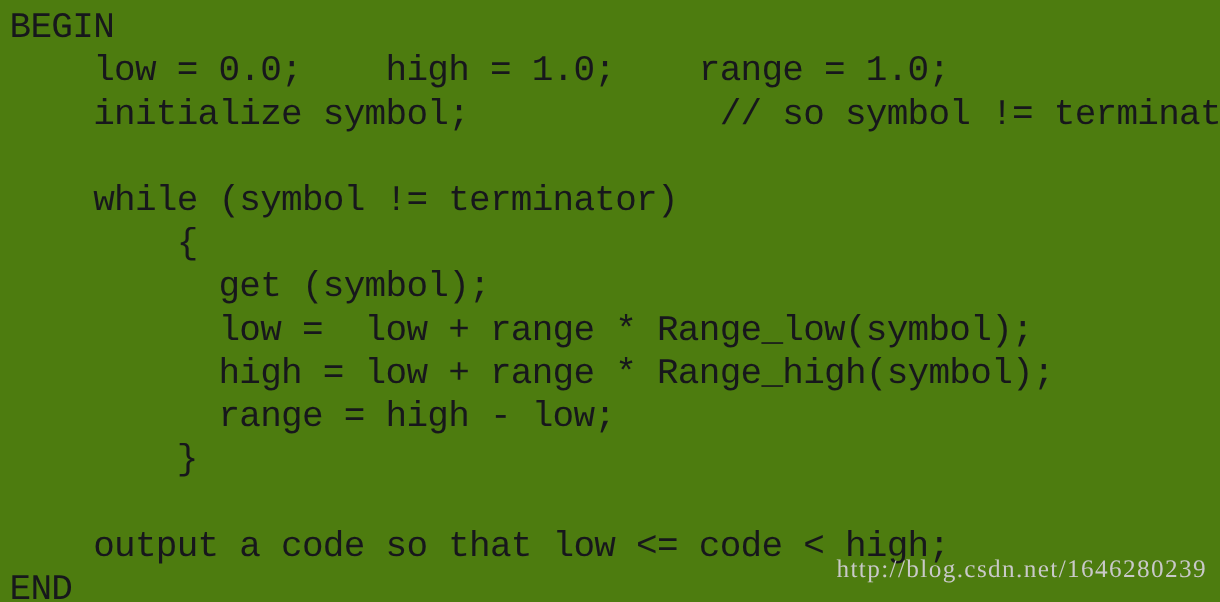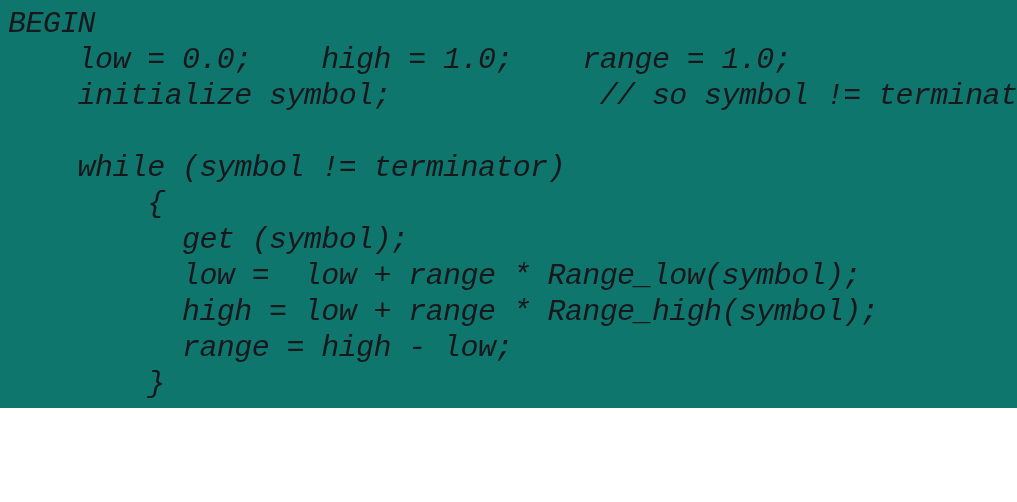--- a/index.html
+++ b/index.html
@@ -4,24 +4,23 @@
 <title>Arithmetic Coding Pseudocode</title>
 <style>
   html, body {
     margin: 0;
     padding: 0;
     background: #ffffff;
   }
   #page {
     position: relative;
     width: 1017px;
-    height: 408px;
-    background: #0f766e;
+    height: 502px;
+    background: #4d7c0f;
     overflow: hidden;
-    font-style: italic;
   }
   #code-block {
     position: absolute;
     left: 8px;
     top: 6px;
     margin: 0;
     padding: 0;
     font-family: "Liberation Mono", "DejaVu Sans Mono", monospace;
     font-size: 30px;
     line-height: 36px;

